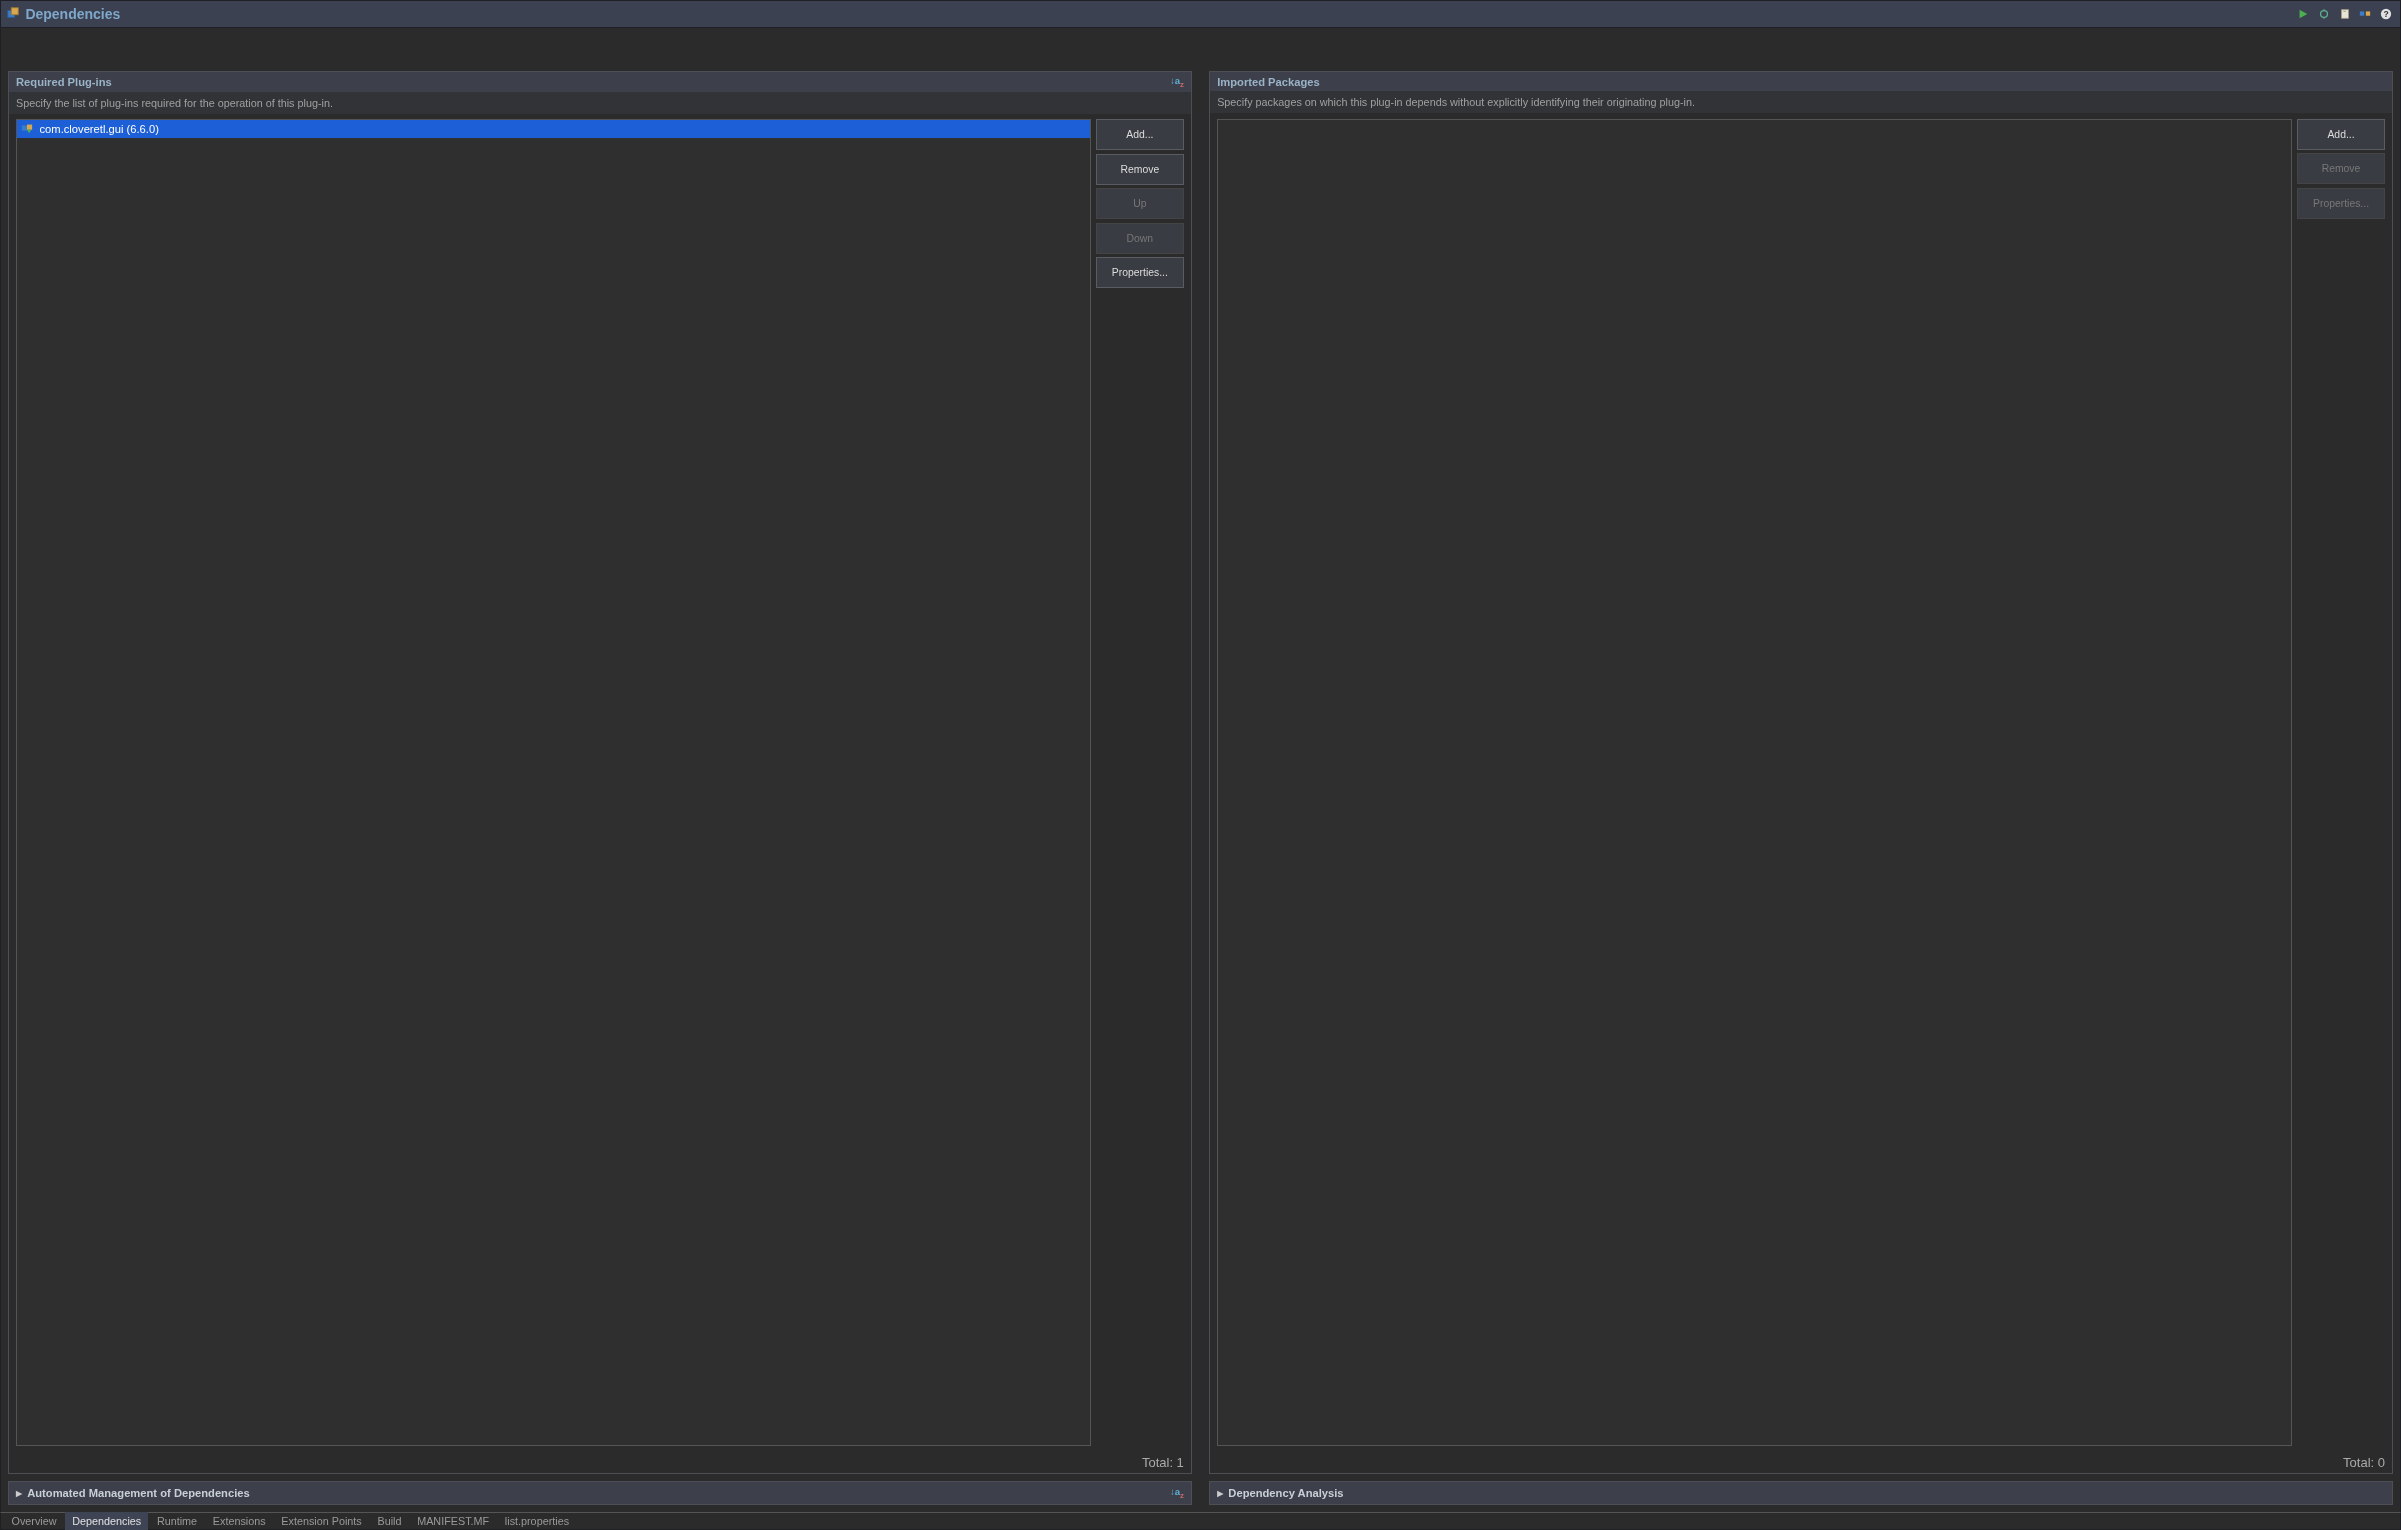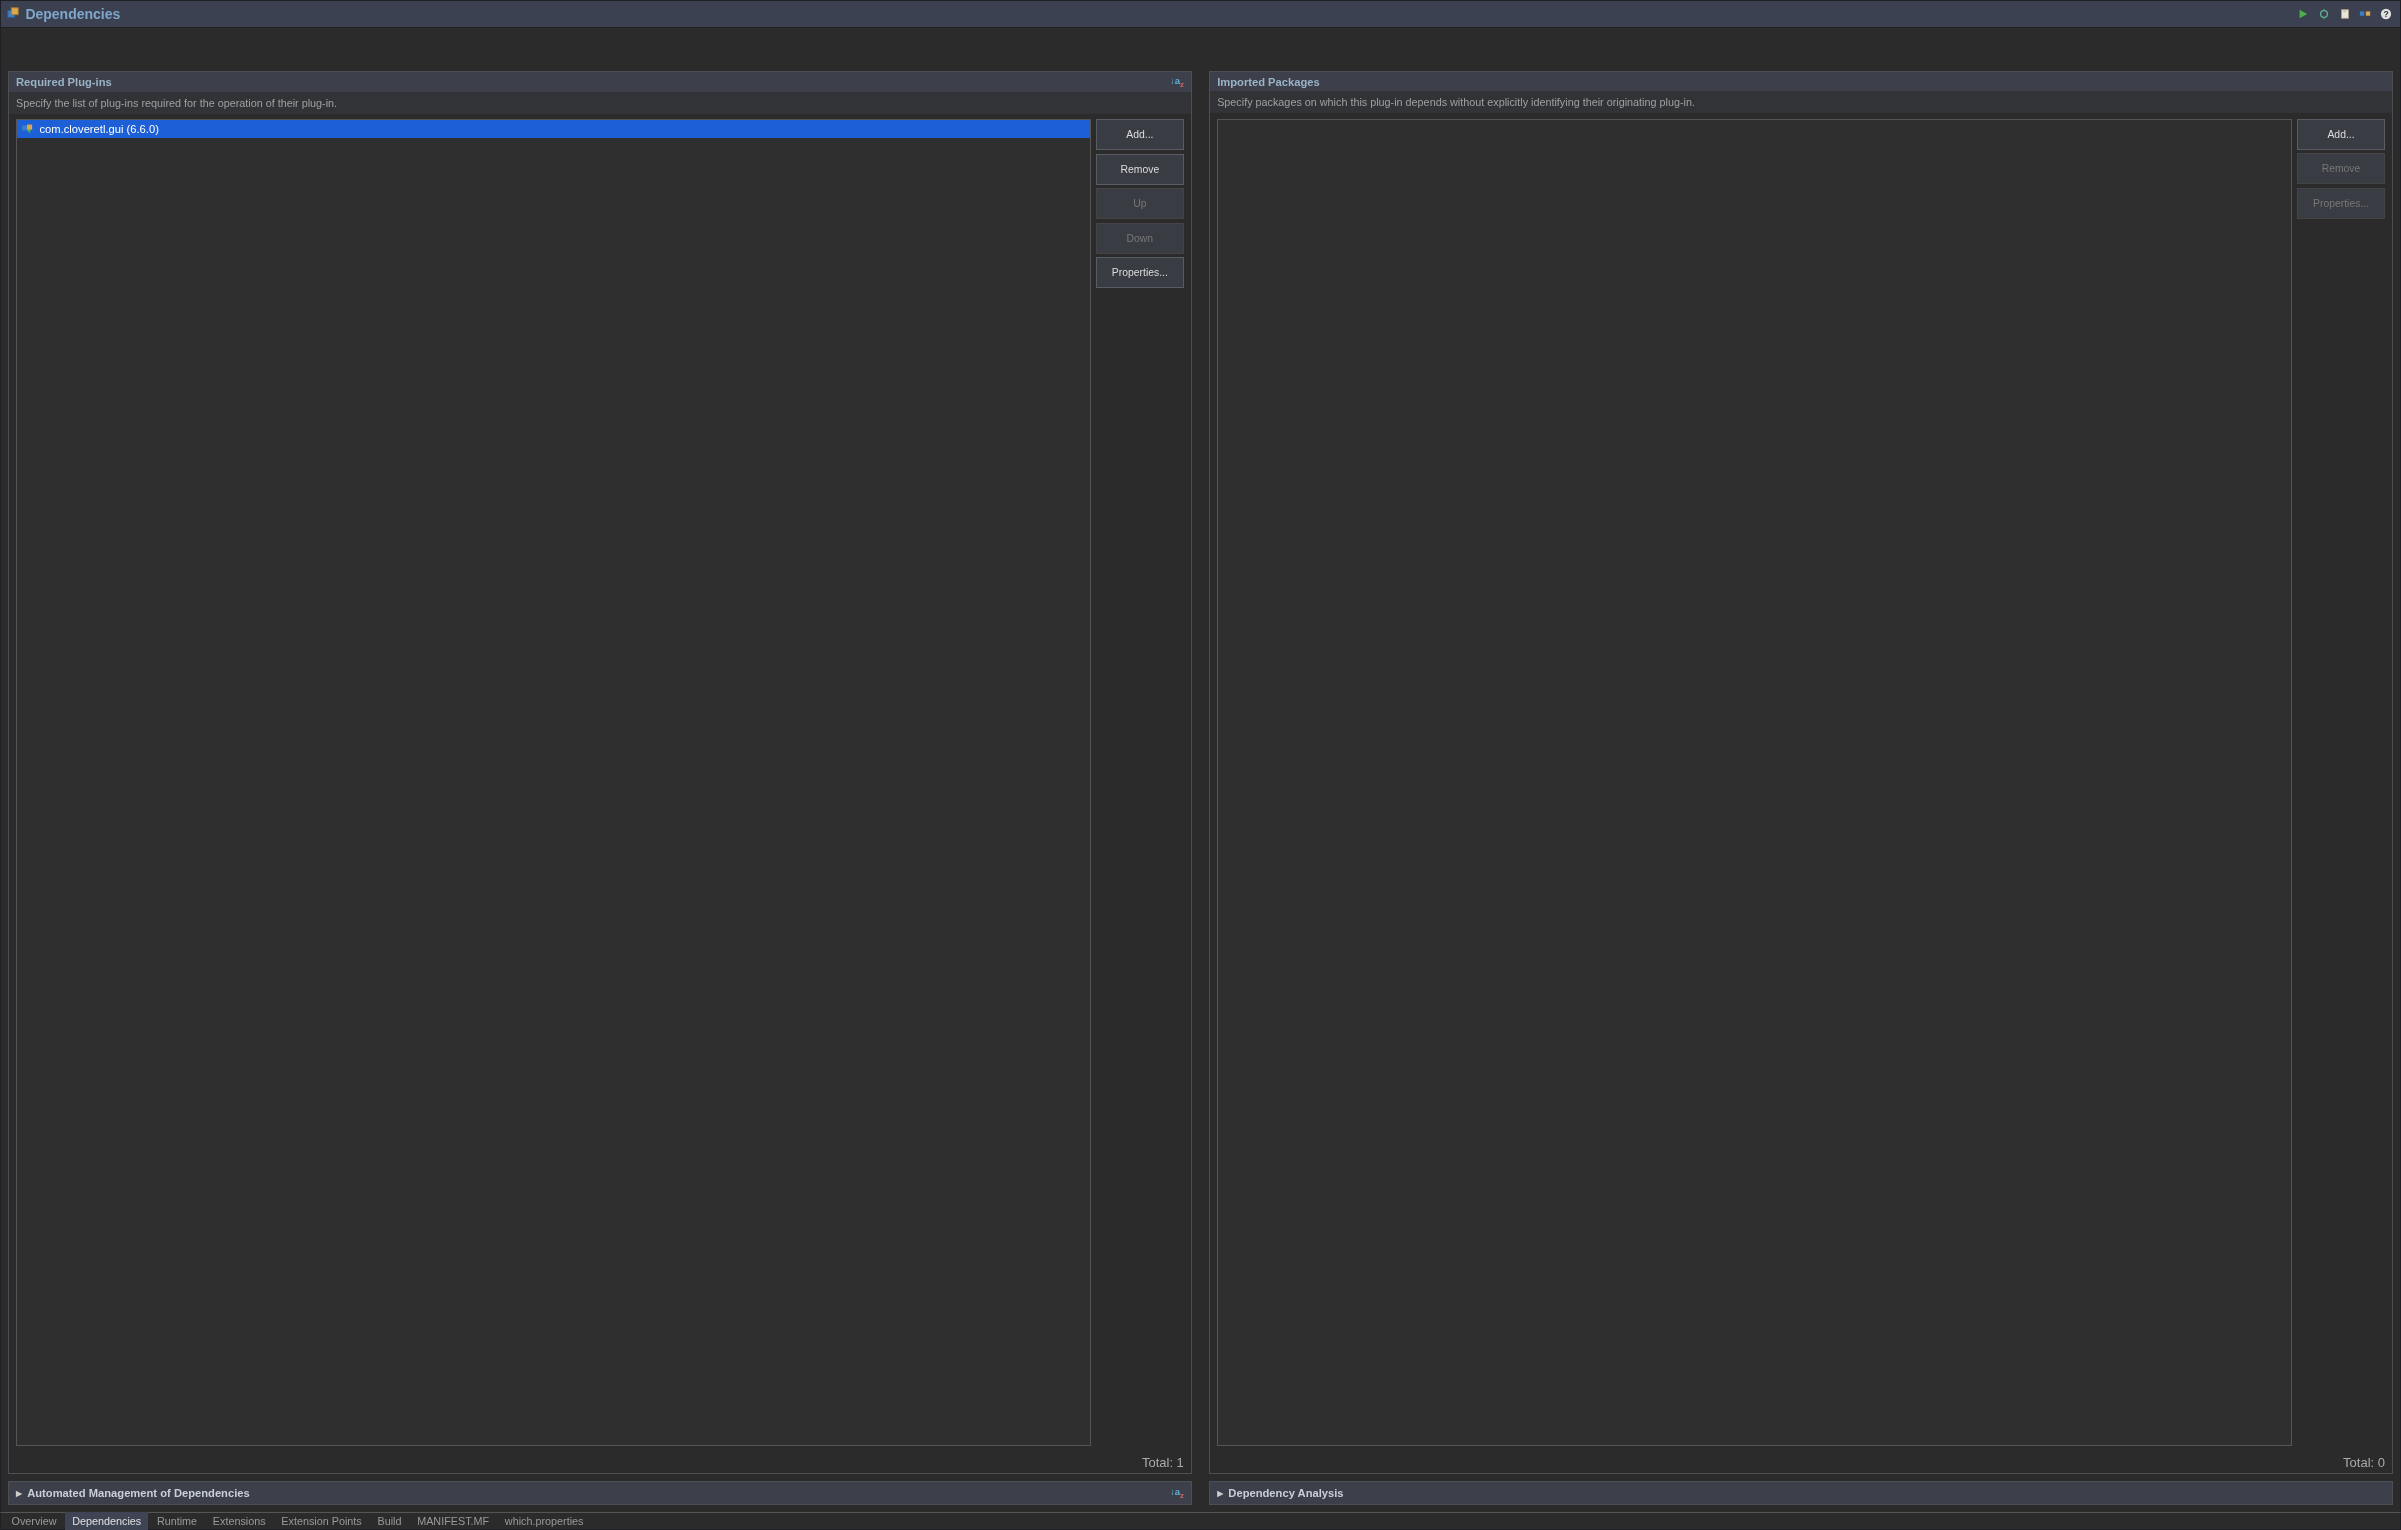--- a/index.html
+++ b/index.html
@@ -233,21 +233,21 @@
 
 <div class="content">
   <div class="columns">
 
     <div class="panel">
       <div class="section-header">
         <span>Required Plug-ins</span>
         <span class="hspacer"></span>
         <span class="sort-az"><span class="la">↓a</span><span class="lz">z</span></span>
       </div>
-      <div class="section-desc">Specify the list of plug-ins required for the operation of their plug-in.</div>
+      <div class="section-desc">Specify the list of plug-ins required for the operation of this plug-in.</div>
       <div class="section-body">
         <div class="list-area" id="req-list">
             <div class="list-item selected">
               <span><svg width="12" height="12" viewBox="0 0 14 14">
                   <rect x="1" y="4" width="6" height="6" fill="#3a7dc9"></rect>
                   <rect x="7" y="3" width="6" height="6" fill="#d9a84e"></rect>
                   <polygon points="7,9 12,9 9.5,13" fill="#4caf50"></polygon>
                 </svg></span>
               <span>com.cloveretl.gui (6.6.0)</span>
             </div>
@@ -296,15 +296,15 @@
 </div>
 
 <div class="tabs" id="tabs-row">
     <div class="tab">Overview</div>
     <div class="tab active">Dependencies</div>
     <div class="tab">Runtime</div>
     <div class="tab">Extensions</div>
     <div class="tab">Extension Points</div>
     <div class="tab">Build</div>
     <div class="tab">MANIFEST.MF</div>
-    <div class="tab">which.properties</div>
+    <div class="tab">list.properties</div>
   </div>
 
 
 </body></html>

